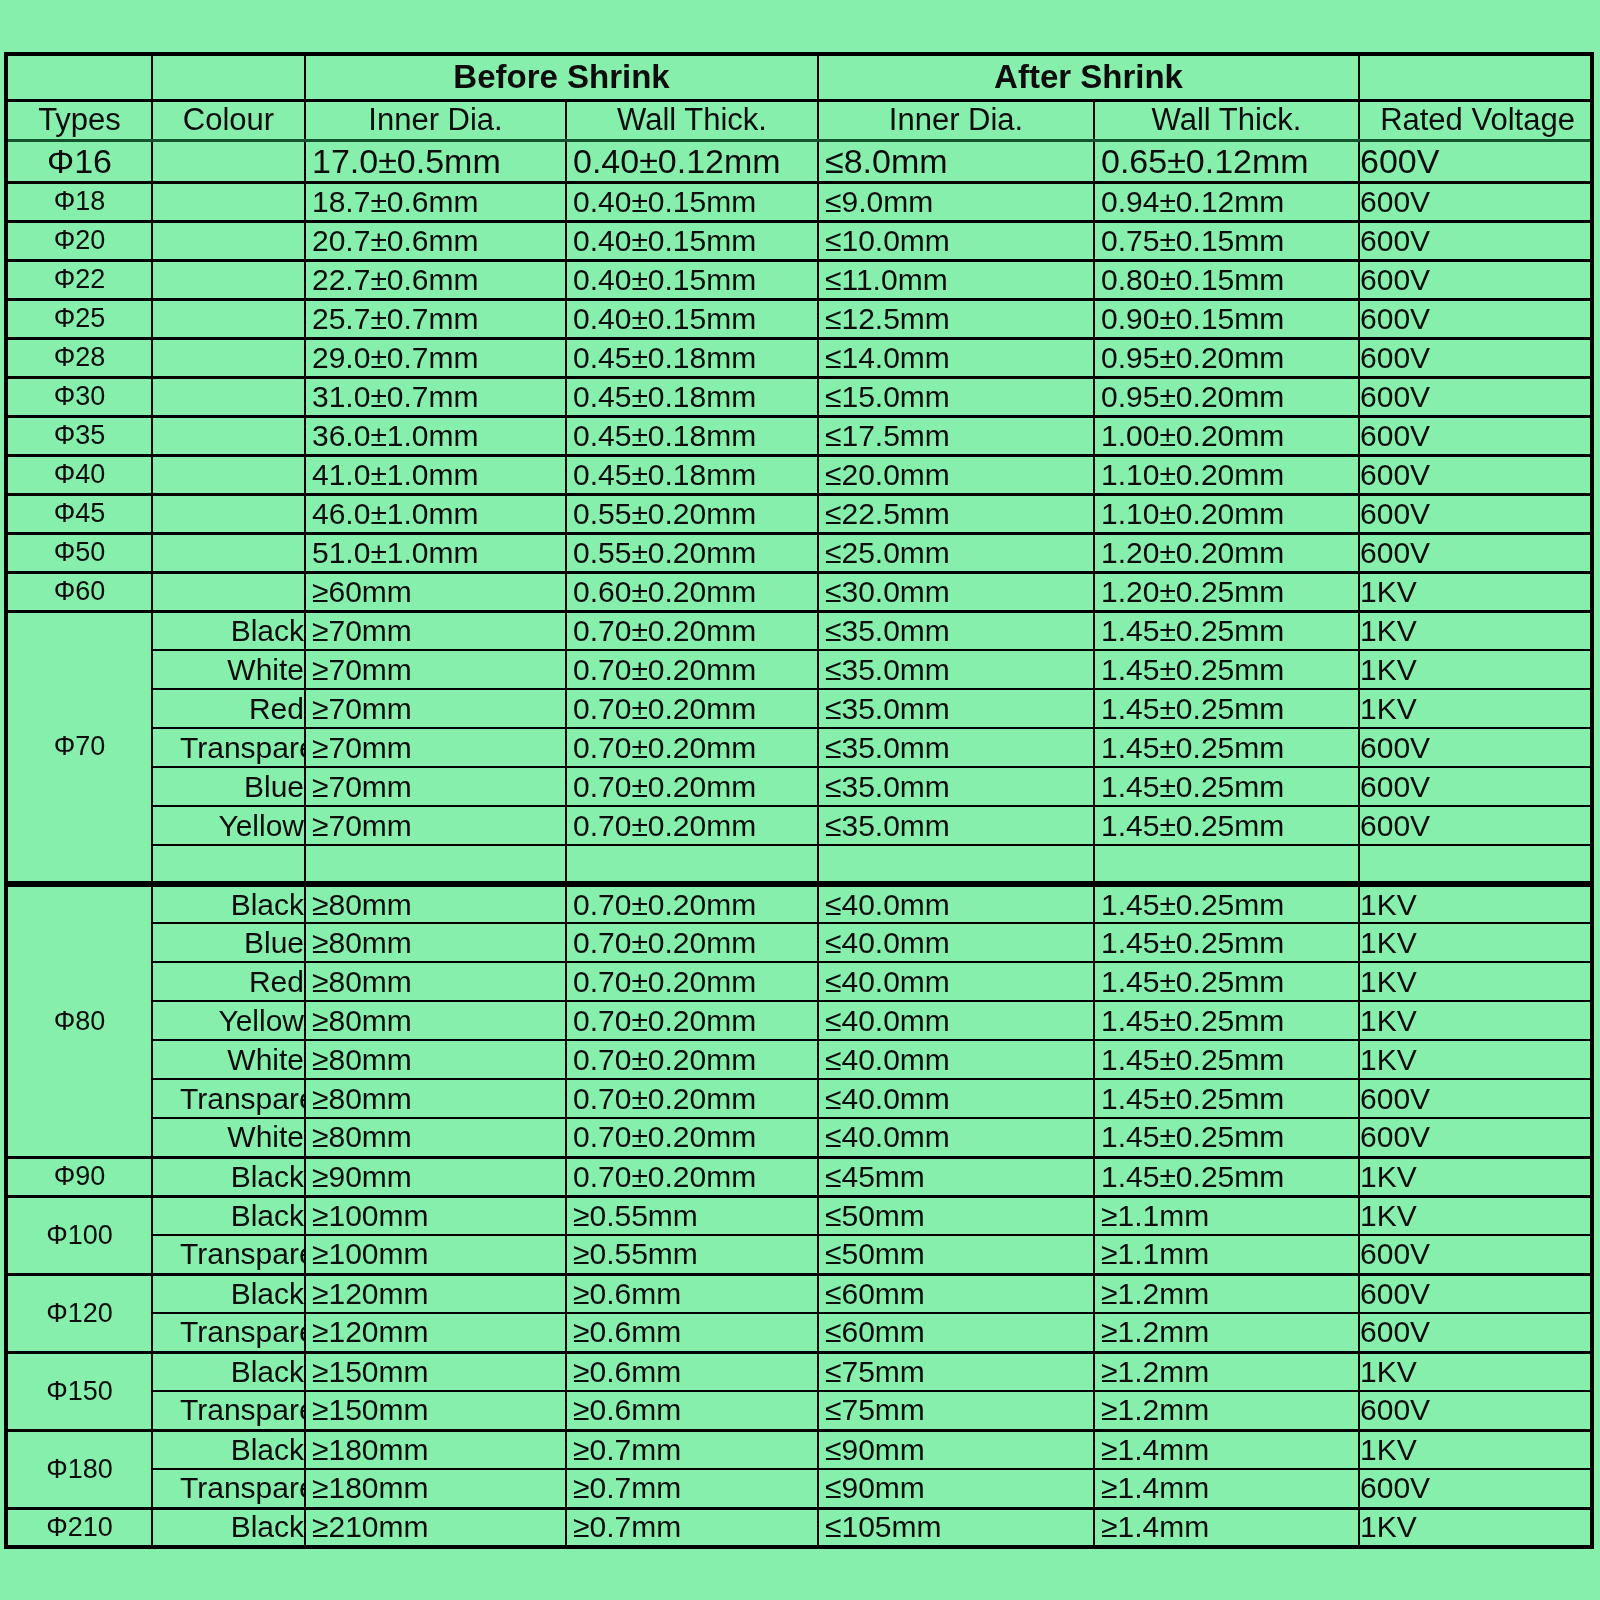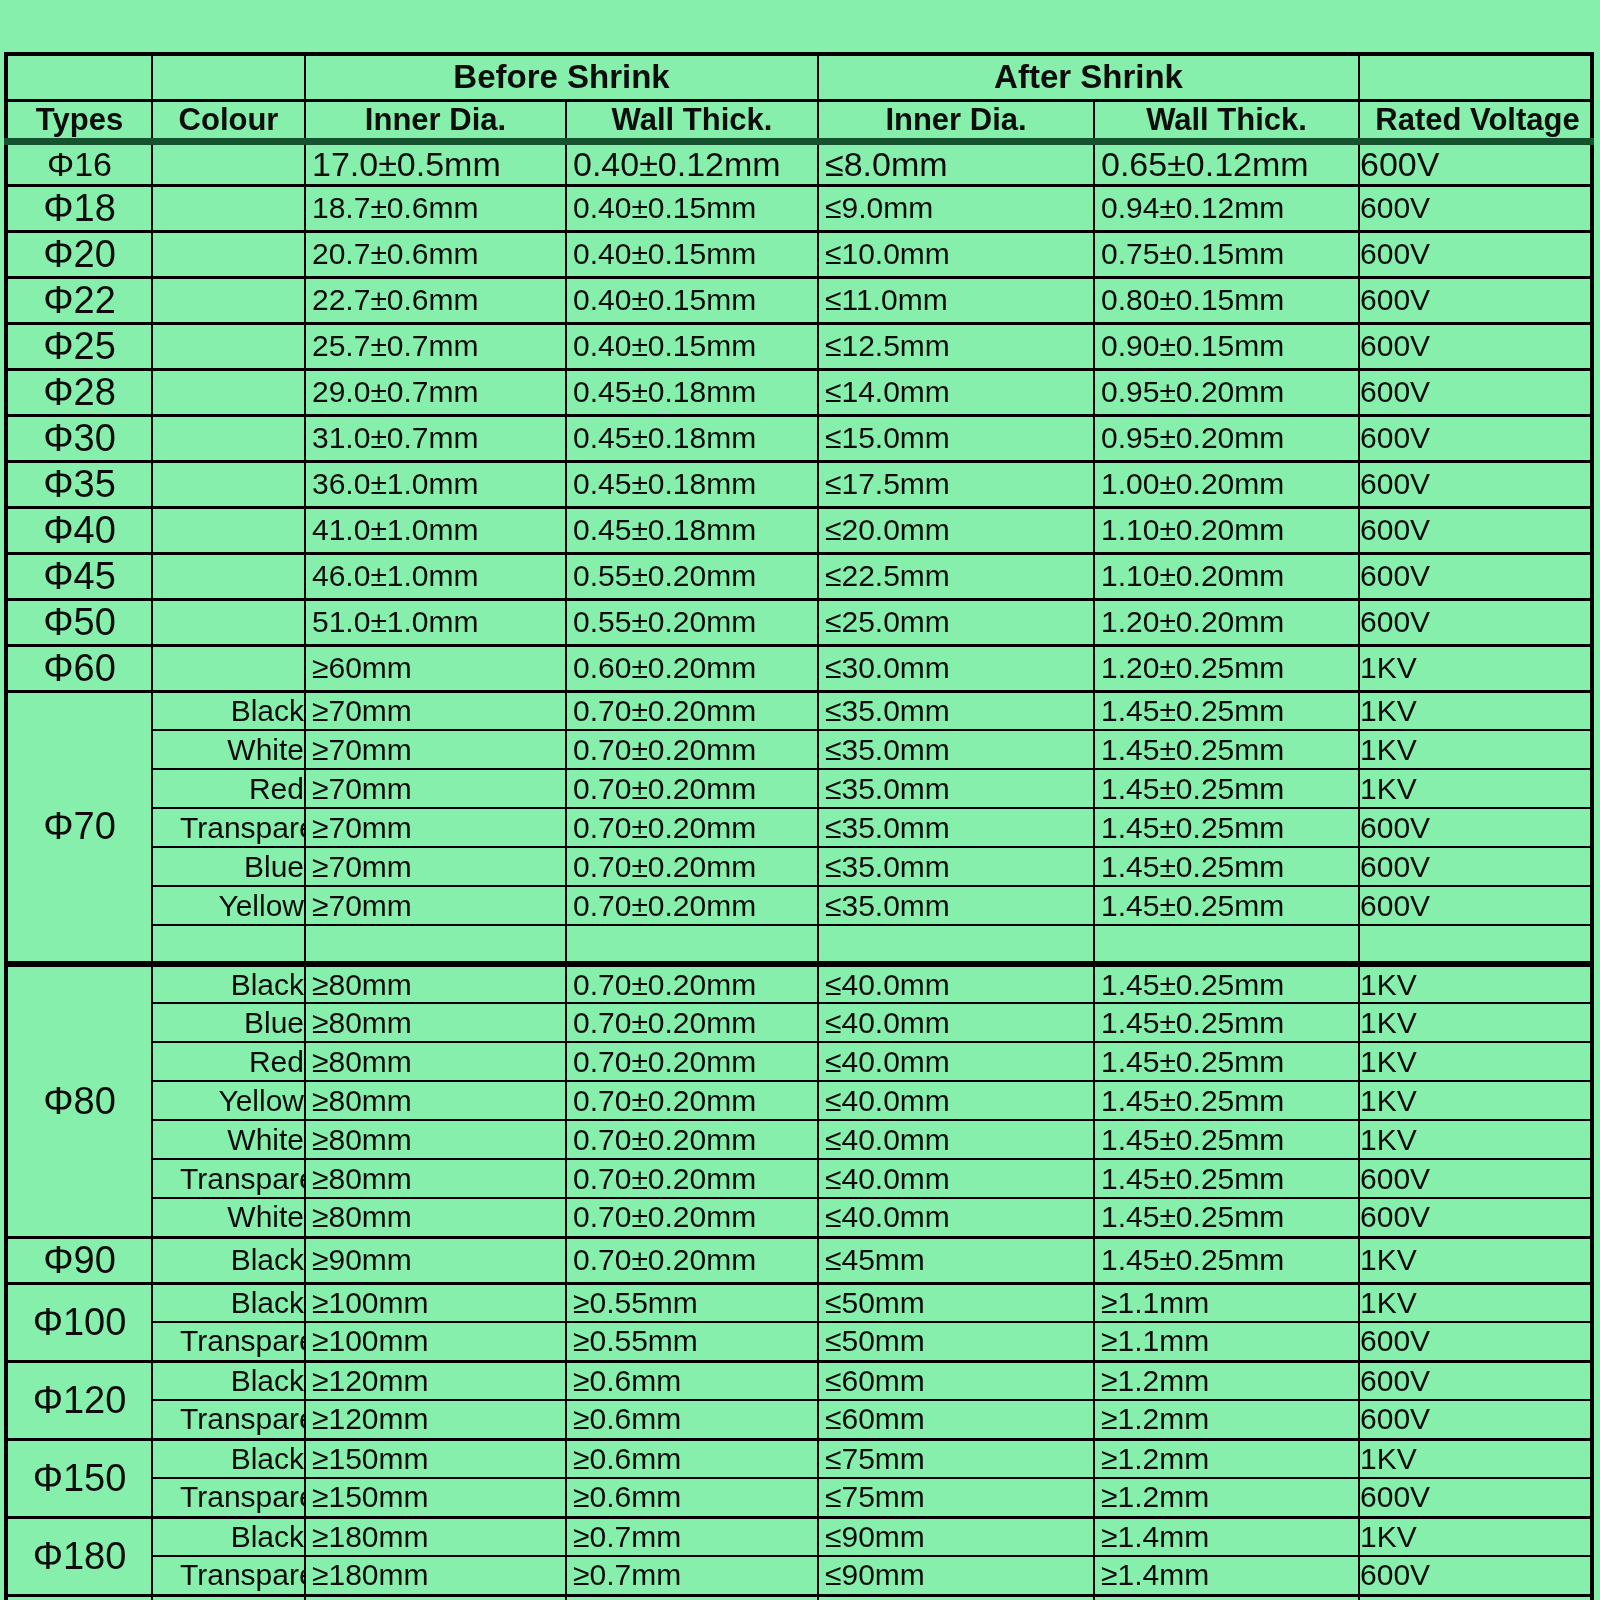--- a/index.html
+++ b/index.html
@@ -31,30 +31,30 @@
   tr.group-header-row th {
     height: 46px;
     font-size: 33px;
     font-weight: bold;
     text-align: center;
     border-bottom: 3px solid #000;
   }
   tr.column-header-row th {
     height: 40px;
     font-size: 31px;
-    font-weight: bold;
+    font-weight: normal;
     text-align: center;
-    border-bottom: 7px solid #14532d;
+    border-bottom: 3px solid #14532d;
   }
   tr.column-header-row th.col-rated { text-align: center; padding-left: 5px; }
 
   
   tbody td { height: 39px; font-size: 30px; font-weight: normal; }
   tbody tr:first-child td { font-size: 34px; }     
-  td.col-types  { text-align: center; font-size: 38px; }
+  td.col-types  { text-align: center; font-size: 27px; }
   td.col-colour { text-align: right; padding-left: 27px; }
   td.col-num    { text-align: left; padding-left: 6px; }
   td.col-volt   { text-align: left; }
 
   tr.group-start td { border-top-width: 3px; }
   tr.thick-top  td { border-top-width: 6px; }
 </style>
 </head>
 <body>
 

